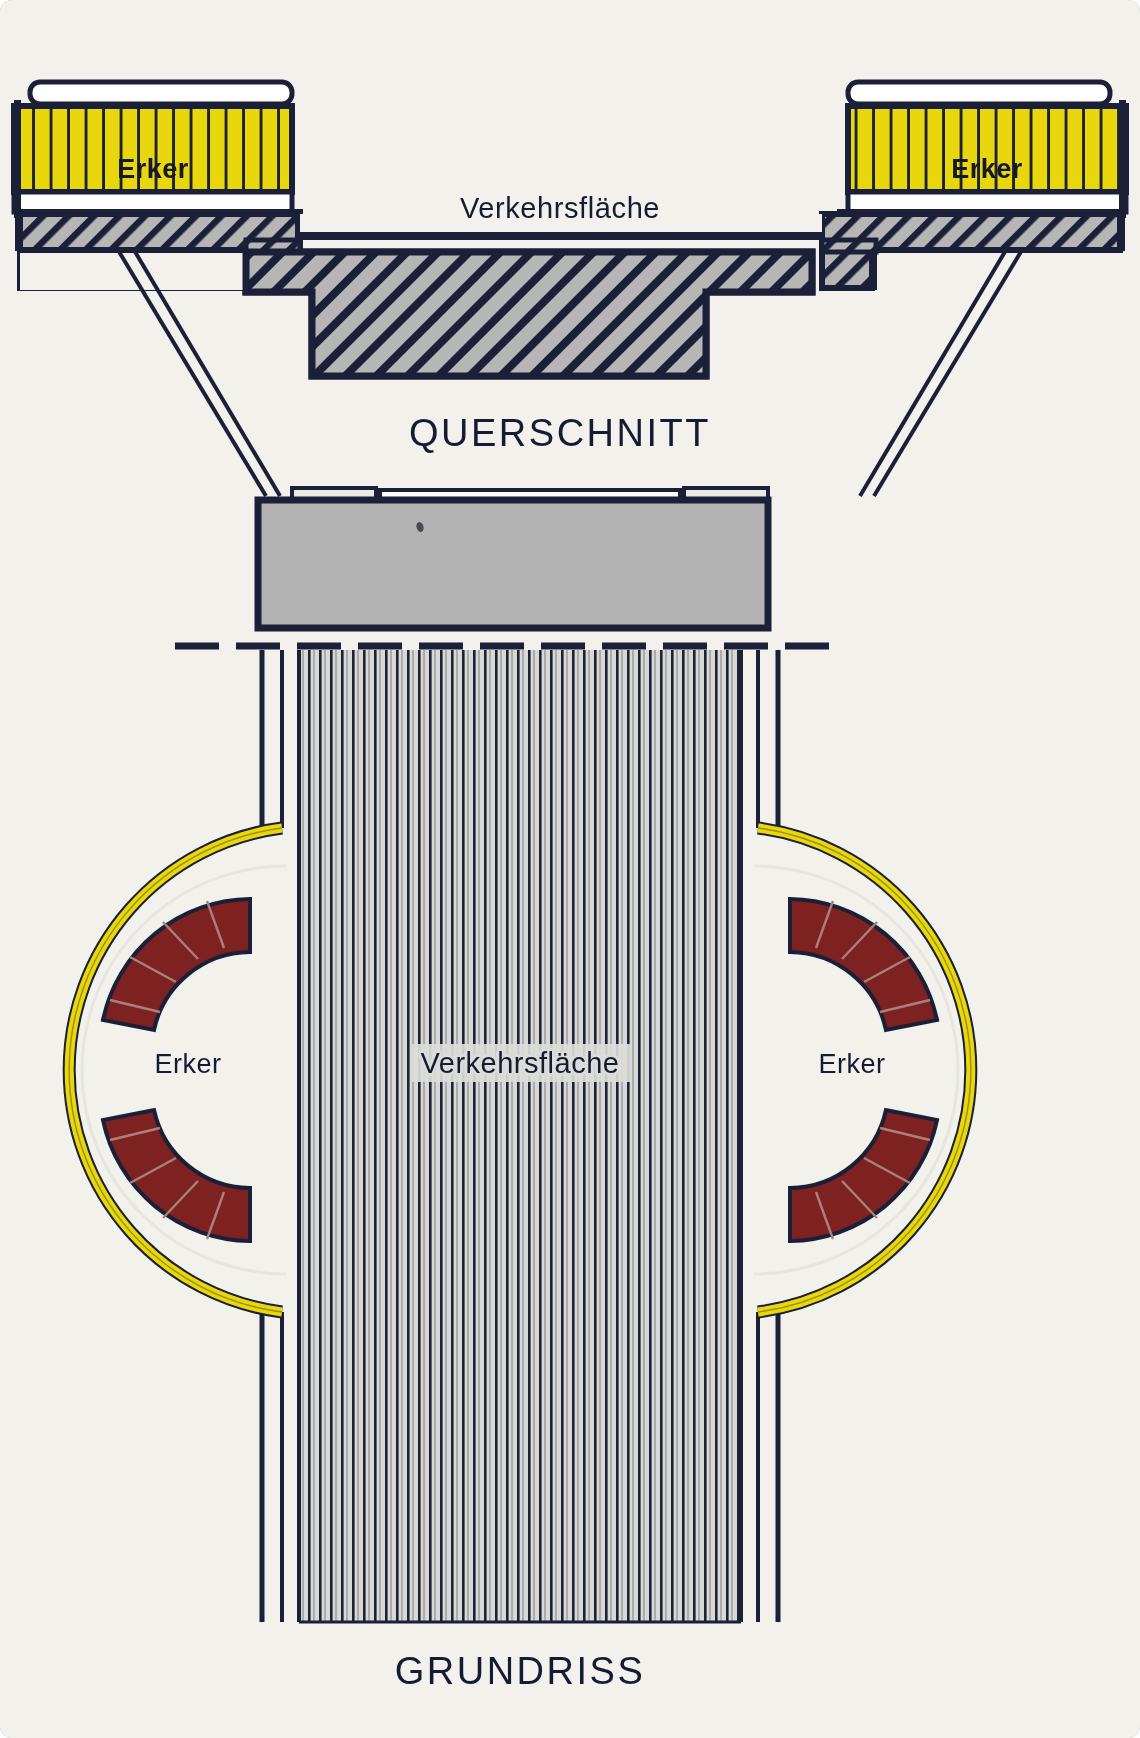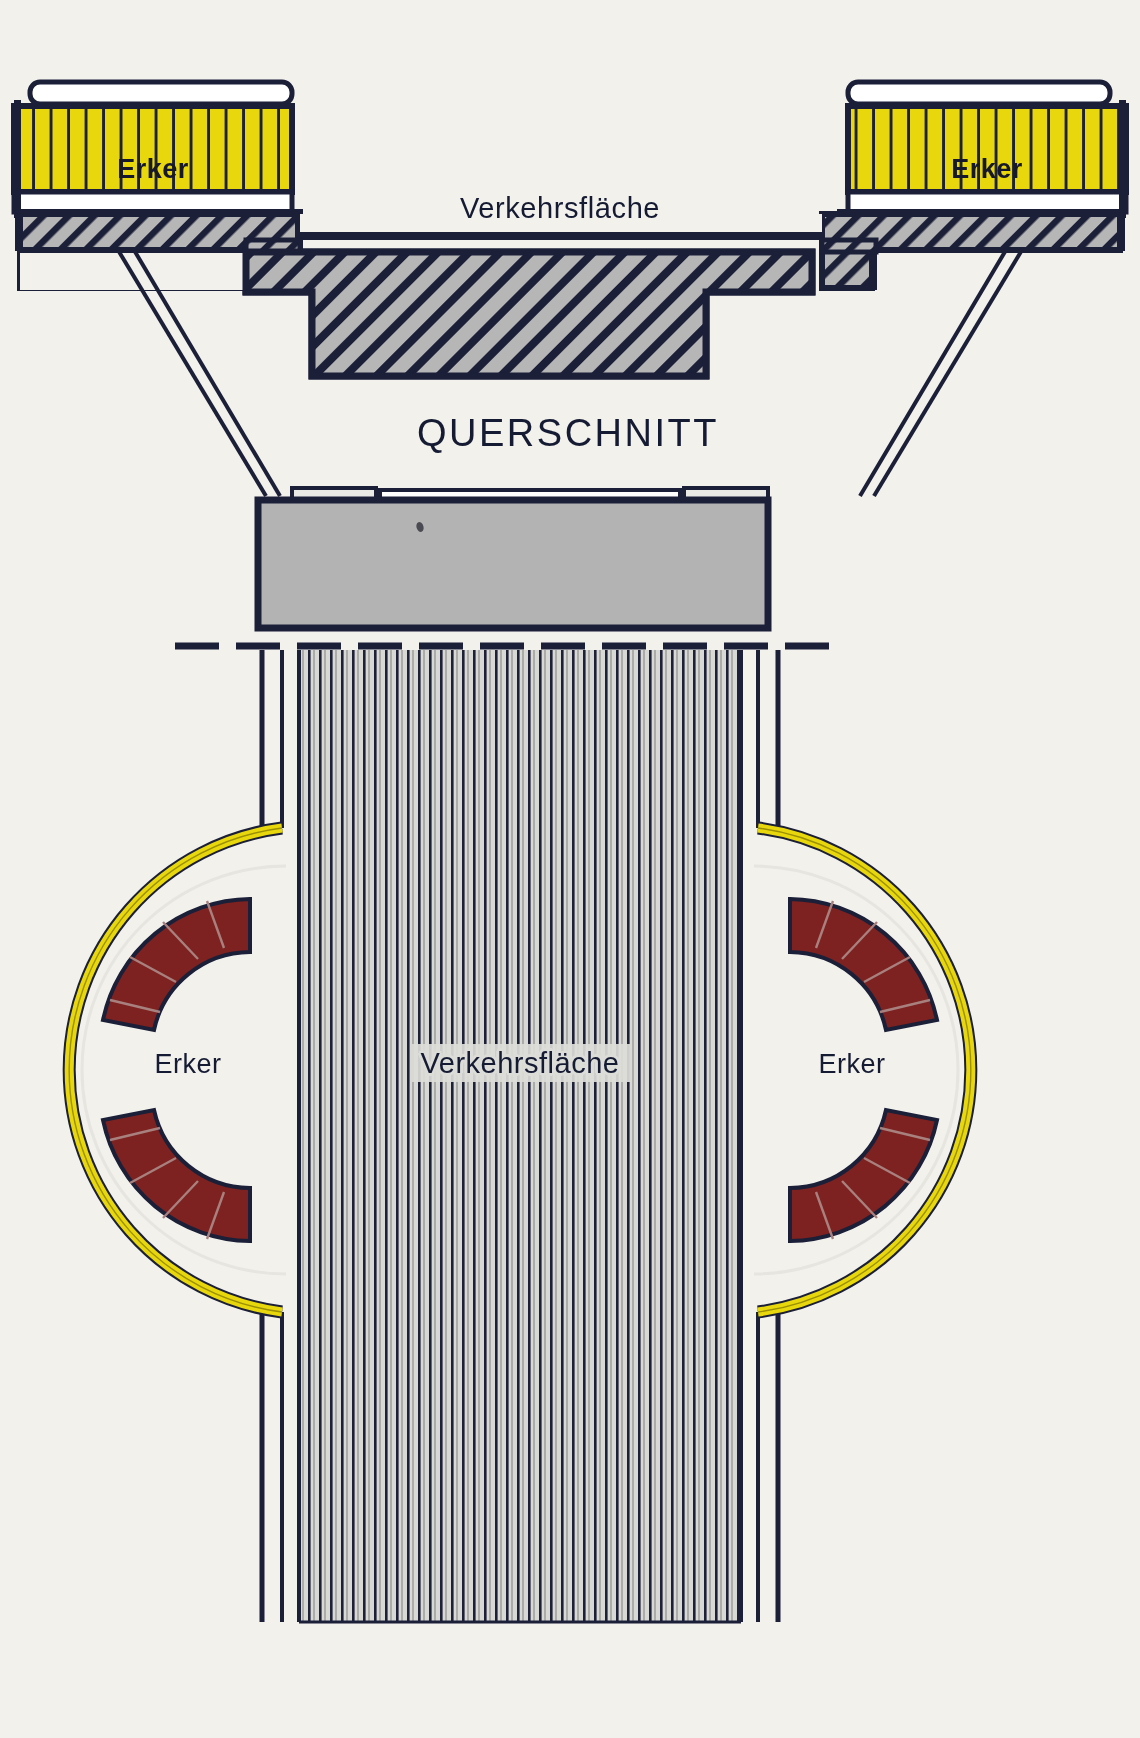--- a/index.html
+++ b/index.html
@@ -10,20 +10,21 @@
   }
   body {
     font-family: "Liberation Sans", sans-serif;
   }
   #sheet {
     position: relative;
     width: 1140px;
     height: 1738px;
     background: #a3a3a3;
     overflow: hidden;
+    border-radius: 12px;
   }
   #sheet svg {
     position: absolute;
     top: 0;
     left: 0;
     width: 1140px;
     height: 1738px;
     display: block;
   }
   .lbl {
@@ -319,23 +320,24 @@
       <rect x="412" y="1044" width="218" height="38" fill="#dcdcd8" opacity="0.92"></rect>
     </g>
   </svg>
 
   <div class="lbl lbl-erker-section" style="left:14px; top:154px; width:278px;">Erker</div>
 
   <div class="lbl lbl-erker-section" style="left:848px; top:154px; width:278px;">Erker</div>
 
   <div class="lbl lbl-verkehr-section" style="left:330px; top:192px; width:460px;">Verkehrsfläche</div>
 
-  <div class="lbl lbl-querschnitt" style="left:328px; top:412px; width:480px;">QUERSCHNITT</div>
+  <div class="lbl lbl-querschnitt" style="left:320px; top:412px; width:480px;">QUERSCHNITT</div>
 
 
   <div class="lbl lbl-erker-plan" style="left:98px; top:1049px; width:180px;">Erker</div>
 
   <div class="lbl lbl-erker-plan" style="left:762px; top:1049px; width:180px;">Erker</div>
 
   <div class="lbl lbl-verkehr-plan" style="left:390px; top:1047px; width:260px;">Verkehrsfläche</div>
 
+  <div class="lbl lbl-grundriss" style="left:280px; top:1650px; width:480px;">GRUNDRISS</div>
 
 </div>
 
 </body></html>

